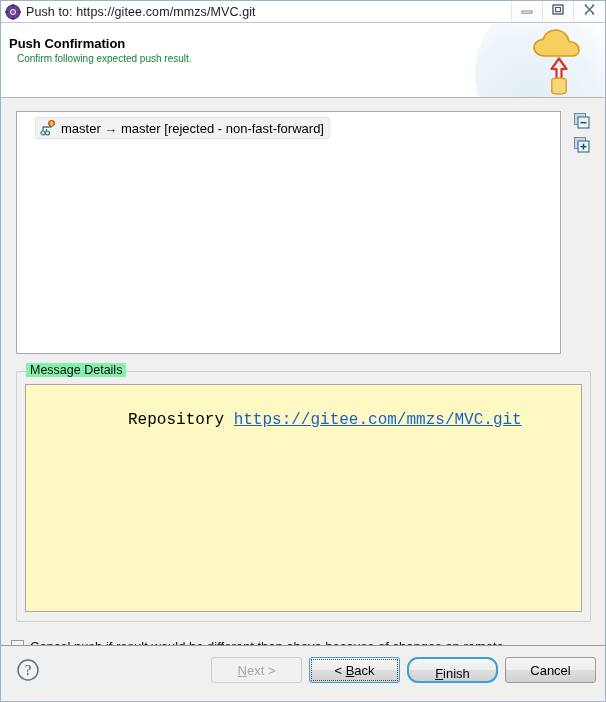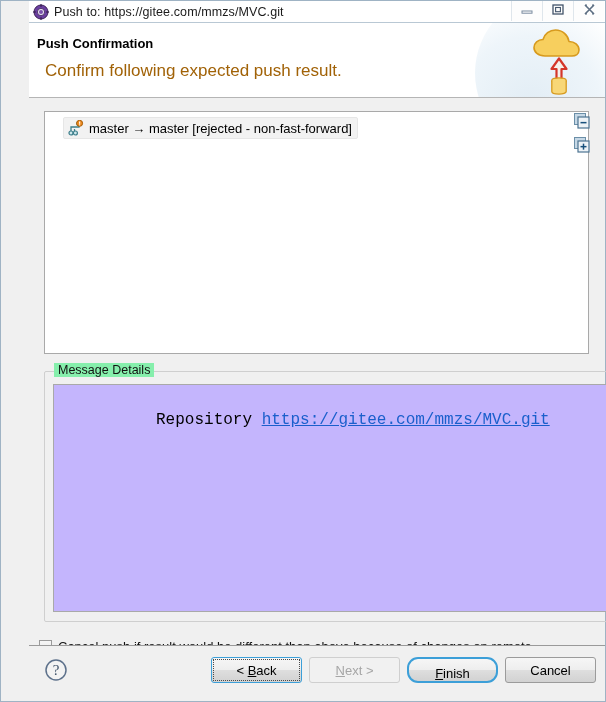--- a/index.html
+++ b/index.html
@@ -21,21 +21,20 @@
   #window {
     position: absolute;
     left: 0; top: 0;
     width: 606px;
     height: 702px;
     background: #f0f0f0;
     border: 1px solid #9fb3c4;
     box-sizing: border-box;
     display: flex;
     flex-direction: column;
-    padding-left: 28px;
   }
 
   
   .titlebar {
     height: 22px;
     min-height: 22px;
     background: #ffffff;
     display: flex;
     align-items: center;
     padding-left: 4px;
@@ -98,23 +97,23 @@
     position: absolute;
     left: 8px;
     top: 13px;
     font-weight: bold;
     font-size: 13px;
     color: #000000;
   }
   .banner-sub {
     position: absolute;
     left: 16px;
-    top: 38px;
-    font-size: 17px;
-    color: #a16207;
+    top: 30px;
+    font-size: 10px;
+    color: #15803d;
   }
   .banner-icon {
     position: absolute;
     right: 12px;
     top: 2px;
     width: 64px;
     height: 72px;
   }
 
   
@@ -181,21 +180,21 @@
     padding: 0 4px;
     font-size: 12.5px;
     color: #111;
   }
   .msg-box {
     position: absolute;
     left: 8px;
     top: 12px;
     right: 8px;
     bottom: 9px;
-    background: #c4b5fd;
+    background: #fef9c3;
     border: 1px solid #a9a9a9;
     box-sizing: border-box;
     padding: 5px 6px;
     overflow: hidden;
   }
   .msg-line {
     font-family: "Liberation Mono", "DejaVu Sans Mono", monospace;
     font-size: 16px;
     color: #000;
     white-space: pre;
@@ -419,27 +418,27 @@
 
   <div class="buttonbar">
     <span class="help-btn">
       <svg width="24" height="24" viewBox="0 0 24 24">
         <circle cx="12" cy="12" r="10" fill="#f3f3f3" stroke="#5d718b" stroke-width="1.5"></circle>
         <text x="12" y="17" text-anchor="middle" font-family="Liberation Serif, serif" font-size="15" fill="#3e5168">?</text>
       </svg>
     </span>
 
     <div class="btn-group">
+      <div class="btn disabled">
+        <span><u>N</u>ext &gt;</span>
+      </div>
       <div class="btn focused">
         <span class="focus-ring"></span>
         <span>&lt; <u>B</u>ack</span>
       </div>
-      <div class="btn disabled">
-        <span><u>N</u>ext &gt;</span>
-      </div>
       <div class="btn default">
         <span><u>F</u>inish</span>
       </div>
       <div class="btn">
         <span>Cancel</span>
       </div>
     </div>
   </div>
 
 </div>

